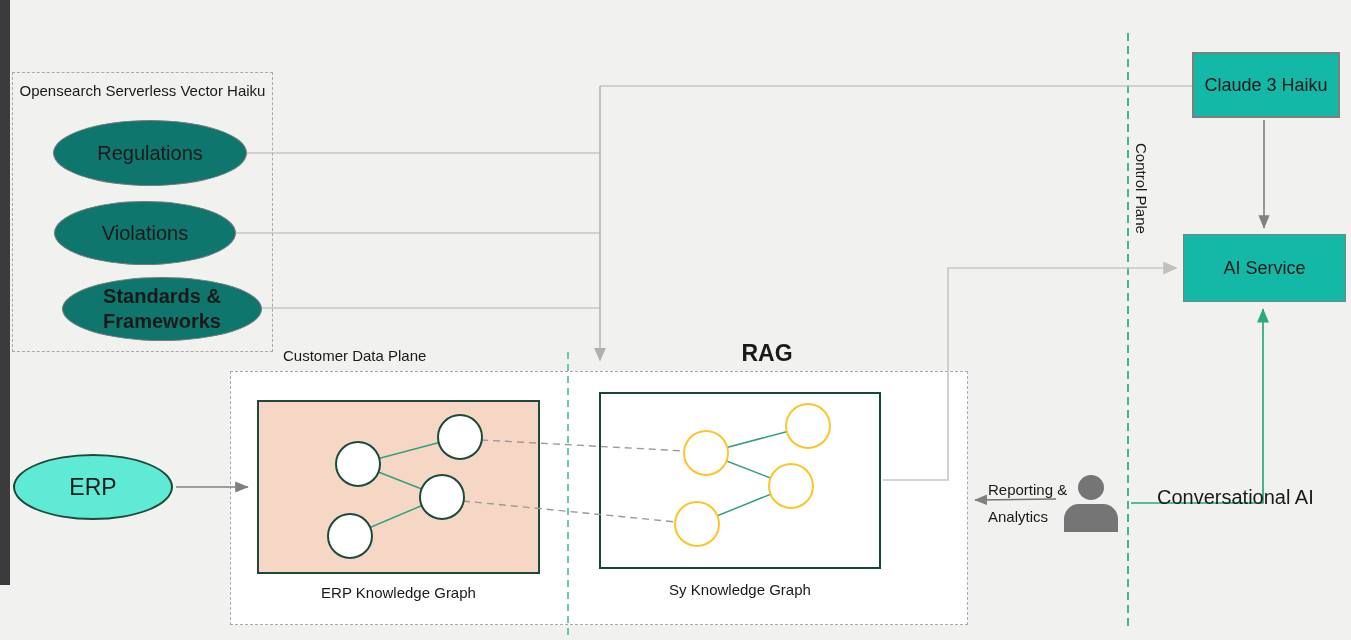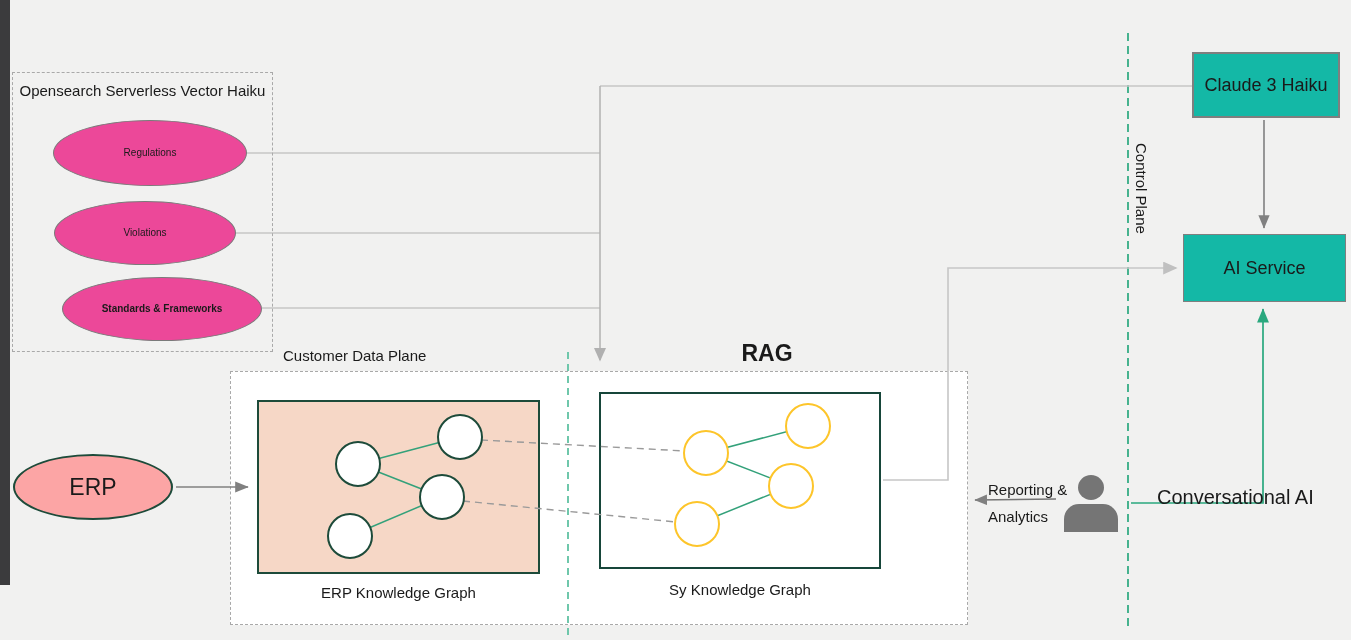--- a/index.html
+++ b/index.html
@@ -7,26 +7,26 @@
     position:relative;width:1351px;height:640px;overflow:hidden;
     background:#f1f1f0;
     font-family:"Liberation Sans",sans-serif;
     color:#1a1a1a;
   }
   .abs{position:absolute;}
   .sidebar{left:0;top:0;width:10px;height:585px;background:#3b3b3d;}
   .dashed-box{border:1.6px dashed #a9a9a9;box-sizing:border-box;background:transparent;}
   .opensearch-box{left:12px;top:72px;width:261px;height:280px;}
   .os-title{left:12px;top:80px;width:261px;text-align:center;font-size:15px;line-height:1.45;}
-  .ellipse{border:1.5px solid #7a7a7a;border-radius:50%;background:#ec4899;box-sizing:border-box;
-    display:flex;align-items:center;justify-content:center;text-align:center;font-size:10px;line-height:1.25;}
+  .ellipse{border:1.5px solid #7a7a7a;border-radius:50%;background:#0f766e;box-sizing:border-box;
+    display:flex;align-items:center;justify-content:center;text-align:center;font-size:20px;line-height:1.25;}
   .el-reg{left:53px;top:120px;width:194px;height:66px;}
   .el-vio{left:54px;top:201px;width:182px;height:64px;}
   .el-std{left:62px;top:277px;width:200px;height:64px;}
-  .el-erp{left:13px;top:454px;width:160px;height:66px;background:#fca5a5;border:2px solid #1d4b3a;font-size:23px;}
+  .el-erp{left:13px;top:454px;width:160px;height:66px;background:#5eead4;border:2px solid #1d4b3a;font-size:23px;}
   .cdp-box{left:230px;top:371px;width:738px;height:254px;background:#ffffff;}
   .cdp-label{left:283px;top:347px;font-size:15px;}
   .rag-label{left:697px;top:340px;width:140px;text-align:center;font-size:23px;font-weight:bold;}
   .kg-box{box-sizing:border-box;}
   .erp-kg{left:257px;top:400px;width:283px;height:174px;background:#f6d7c6;border:2px solid #1d4b3a;}
   .sy-kg{left:599px;top:392px;width:282px;height:177px;background:#ffffff;border:2px solid #17463a;}
   .kg-caption{font-size:15px;text-align:center;}
   .erp-kg-caption{left:257px;top:584px;width:283px;}
   .sy-kg-caption{left:599px;top:581px;width:282px;}
   .node{width:42px;height:42px;border-radius:50%;background:#ffffff;box-sizing:content-box;}

